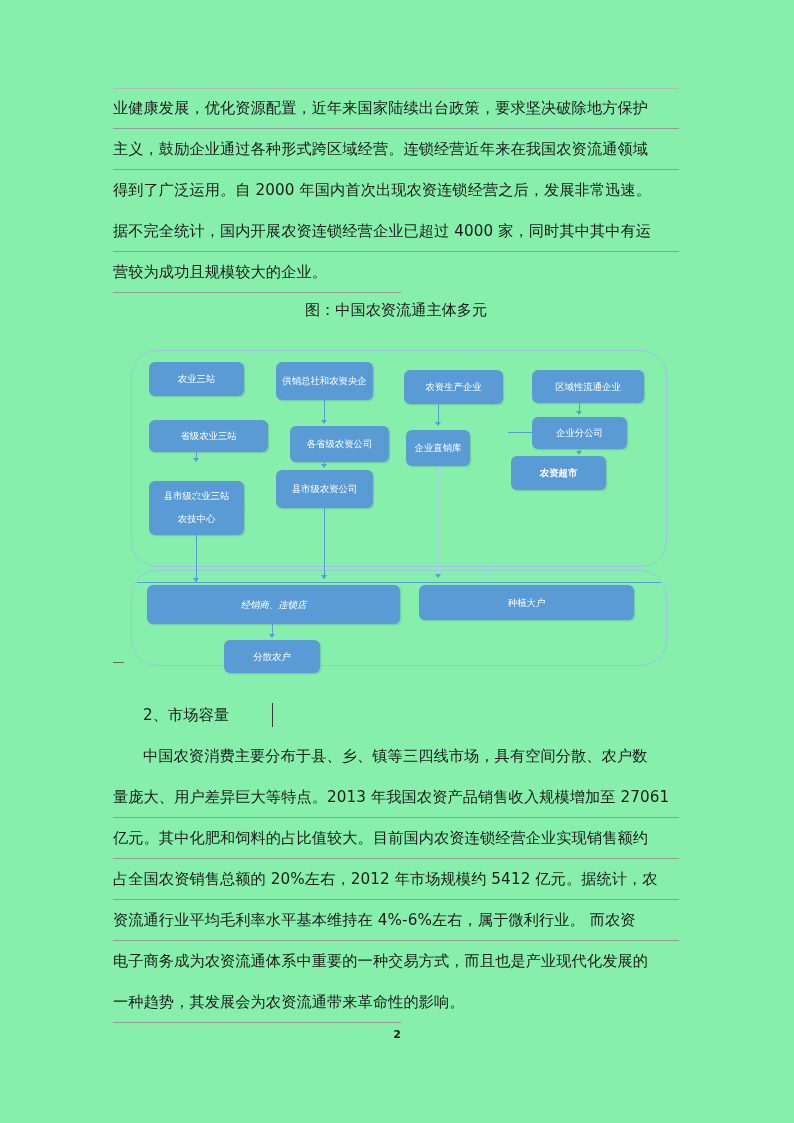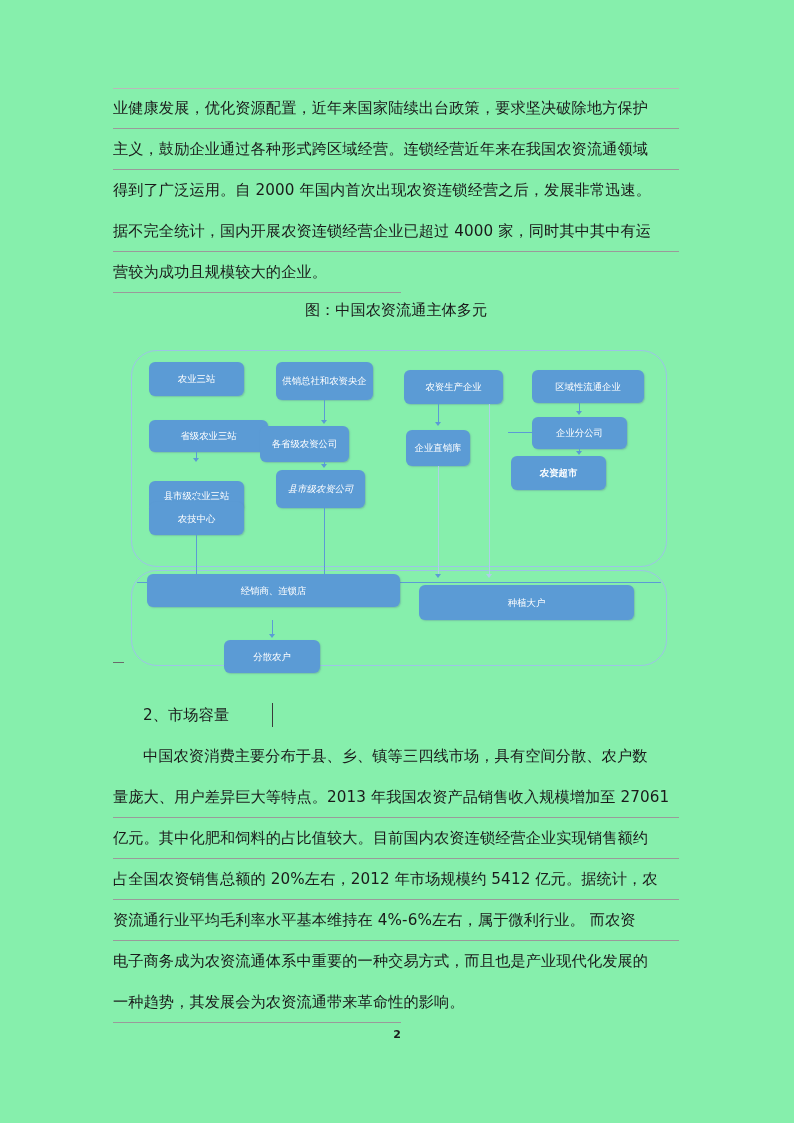--- a/index.html
+++ b/index.html
@@ -187,22 +187,22 @@
     <div class="node" style="left:36px; top:170px; width:95px; height:33px;">农技中心</div>
 
     <div class="conn conn-v" style="left:83px; top:120px; height:7px;"></div>
     <div class="arrow-down" style="left:80px; top:126px;"></div>
     <div class="conn conn-v" style="left:83px; top:161px; height:5px;"></div>
     <div class="arrow-down" style="left:80px; top:164px;"></div>
     <div class="conn conn-v" style="left:83px; top:203px; height:48px;"></div>
     <div class="arrow-down" style="left:80px; top:246px;"></div>
 
     <div class="node" style="left:163px; top:30px; width:97px; height:38px;">供销总社和农资央企</div>
-    <div class="node" style="left:147px; top:94px; width:89px; height:36px;">各省级农资公司</div>
-    <div class="node" style="left:163px; top:138px; width:89px; height:38px;font-style:italic;">县市级农资公司</div>
+    <div class="node" style="left:177px; top:94px; width:99px; height:36px;">各省级农资公司</div>
+    <div class="node" style="left:163px; top:138px; width:97px; height:38px;">县市级农资公司</div>
 
     <div class="conn conn-v" style="left:211px; top:68px; height:22px;"></div>
     <div class="arrow-down" style="left:208px; top:88px;"></div>
     <div class="conn conn-v" style="left:211px; top:130px; height:4px;"></div>
     <div class="arrow-down" style="left:208px; top:132px;"></div>
     <div class="conn conn-v" style="left:211px; top:176px; height:71px;"></div>
     <div class="arrow-down" style="left:208px; top:243px;"></div>
 
     <div class="node" style="left:291px; top:38px; width:99px; height:34px;">农资生产企业</div>
     <div class="node" style="left:293px; top:98px; width:64px; height:36px;">企业直销库</div>
@@ -220,21 +220,21 @@
     <div class="node" style="left:398px; top:124px; width:95px; height:34px;font-weight:bold;">农资超市</div>
 
     <div class="conn conn-v" style="left:466px; top:71px; height:10px;"></div>
     <div class="arrow-down" style="left:463px; top:79px;"></div>
     <div class="conn conn-v" style="left:466px; top:117px; height:4px;"></div>
     <div class="arrow-down" style="left:463px; top:119px;"></div>
     <div class="conn conn-h" style="left:395px; top:100px; width:25px;"></div>
 
     <div class="conn conn-h" style="left:24px; top:250px; width:524px;"></div>
 
-    <div class="node" style="left:34px; top:242px; width:253px; height:33px;">经销商、连锁店</div>
+    <div class="node" style="left:34px; top:253px; width:253px; height:39px;font-style:italic;">经销商、连锁店</div>
     <div class="node" style="left:306px; top:253px; width:215px; height:35px;">种植大户</div>
     <div class="node" style="left:111px; top:308px; width:96px; height:33px;text-align:right;">分散农户</div>
     <div class="conn conn-v" style="left:159px; top:288px; height:16px;"></div>
     <div class="arrow-down" style="left:156px; top:302px;"></div>
   </div>
 
   <div class="artifact-dash"></div>
 
   <div style="position:absolute; left:113px; top:700px; width:566px;">
     <div class="txt-line indent" style="height:30px; line-height:30px;">2、市场容量</div>

